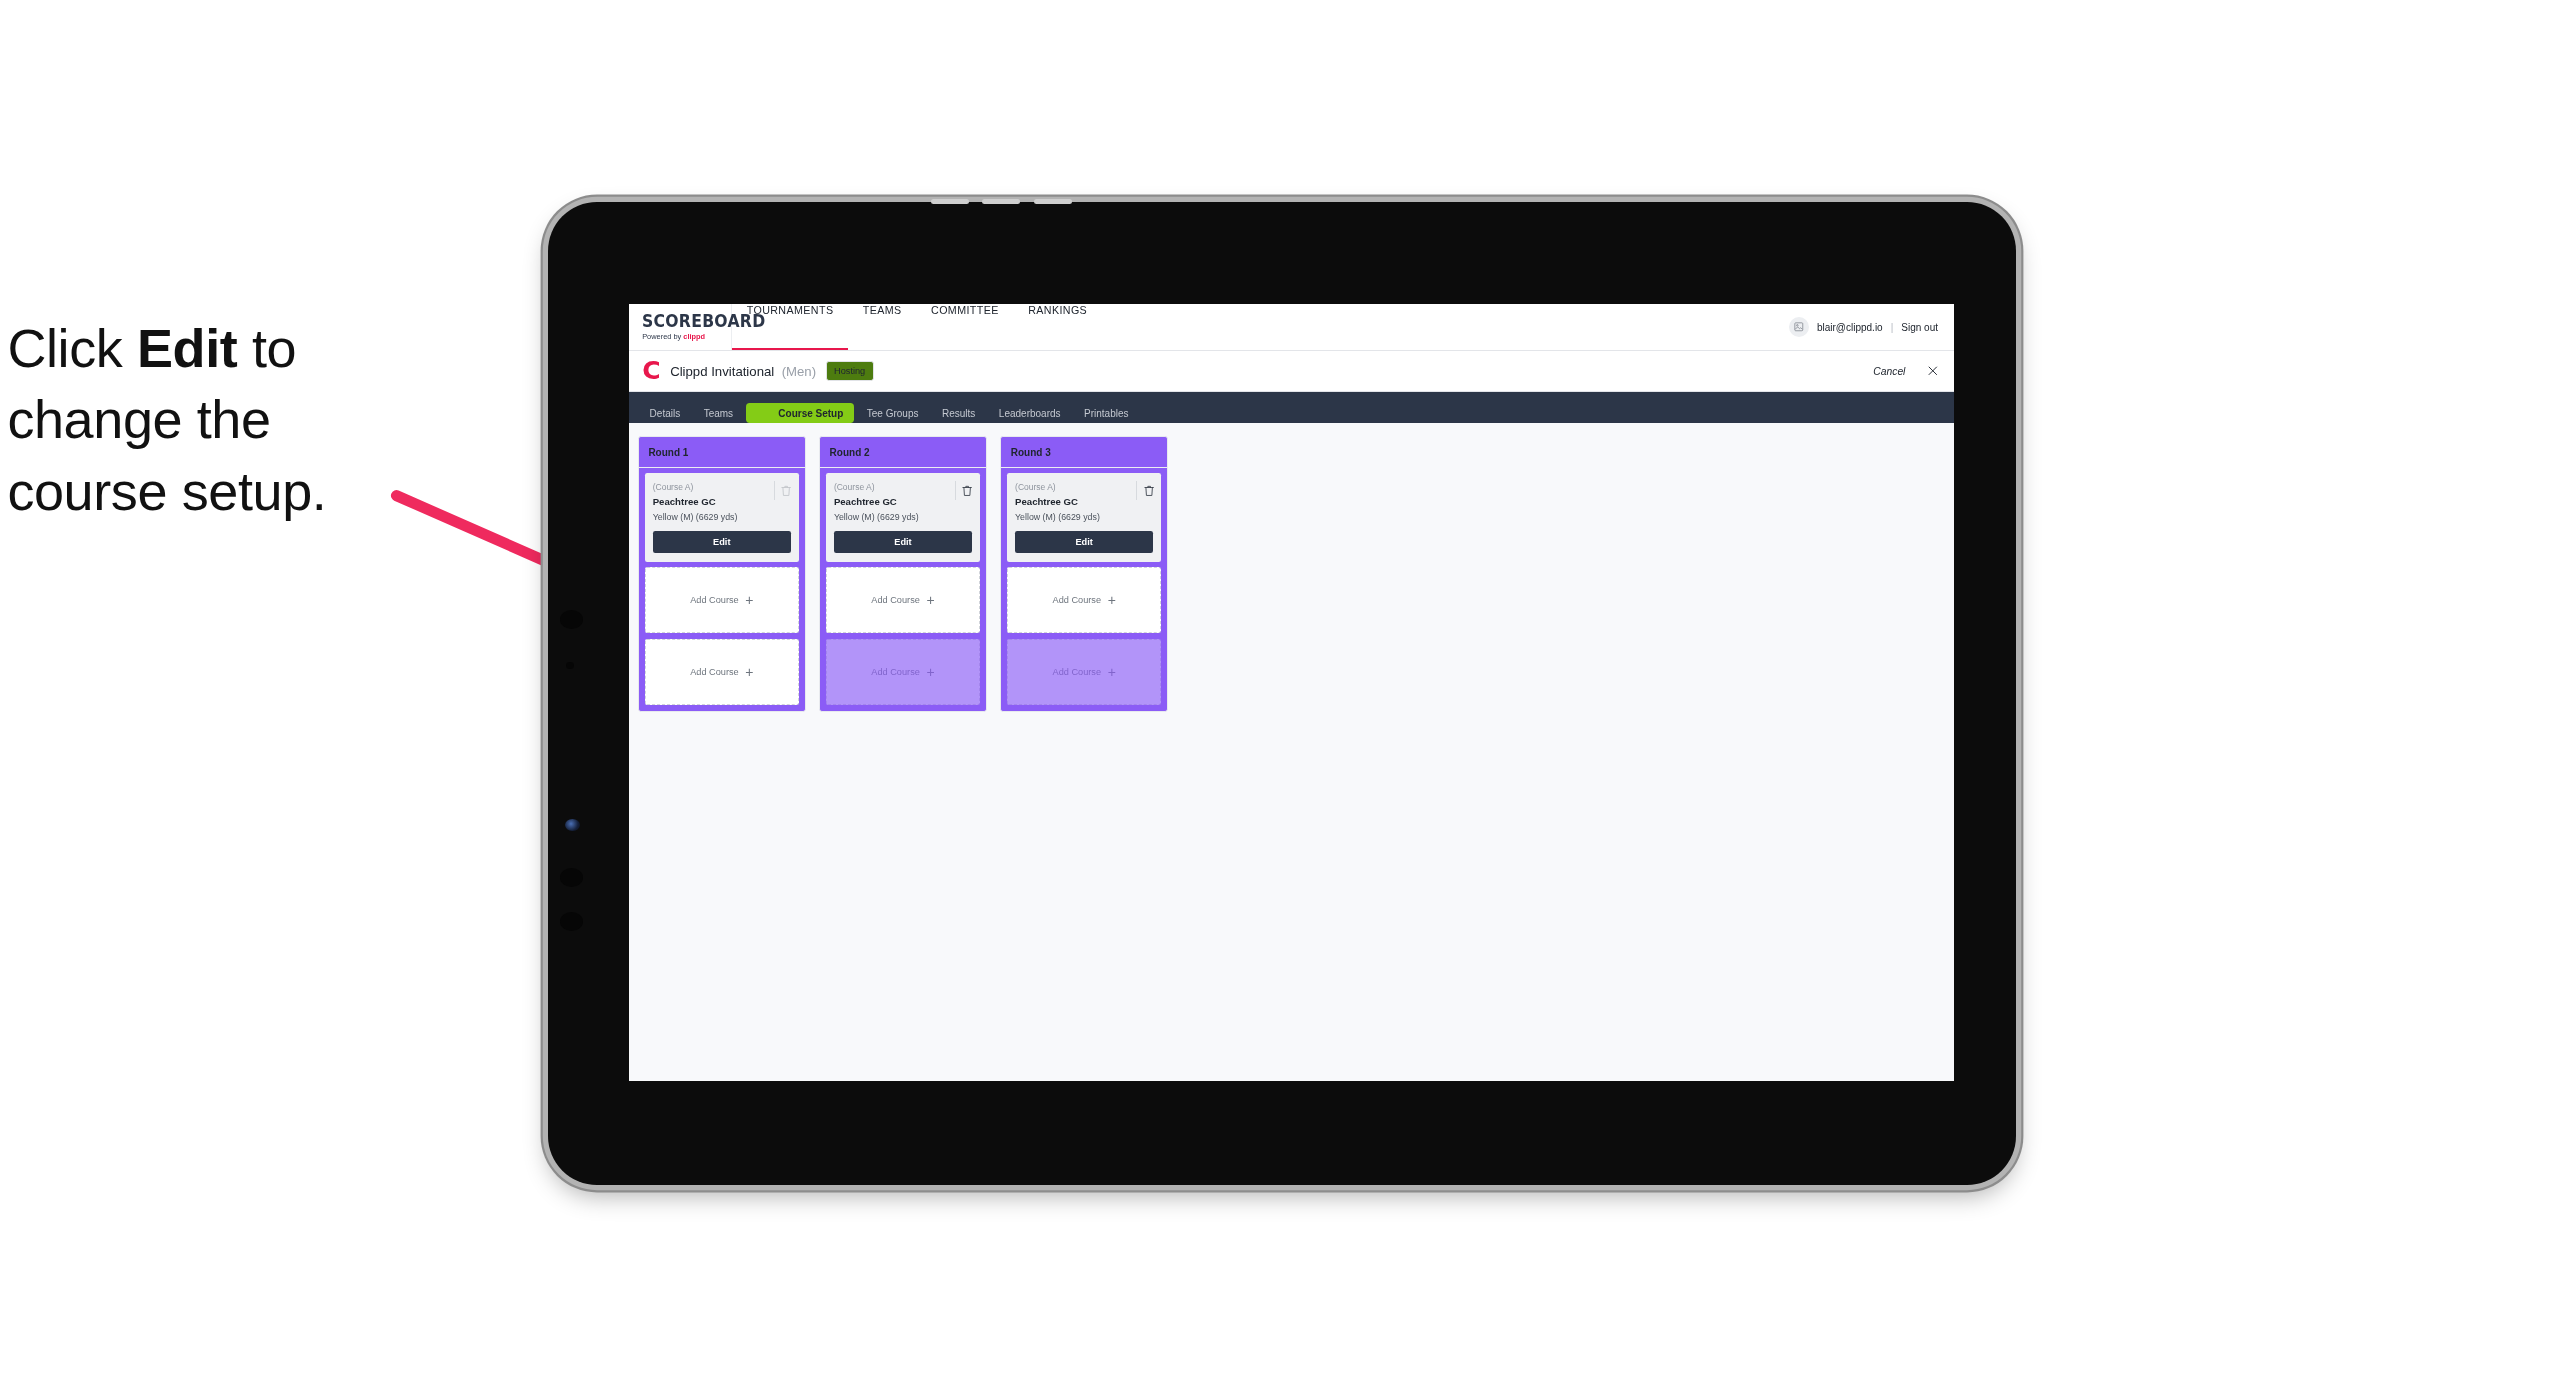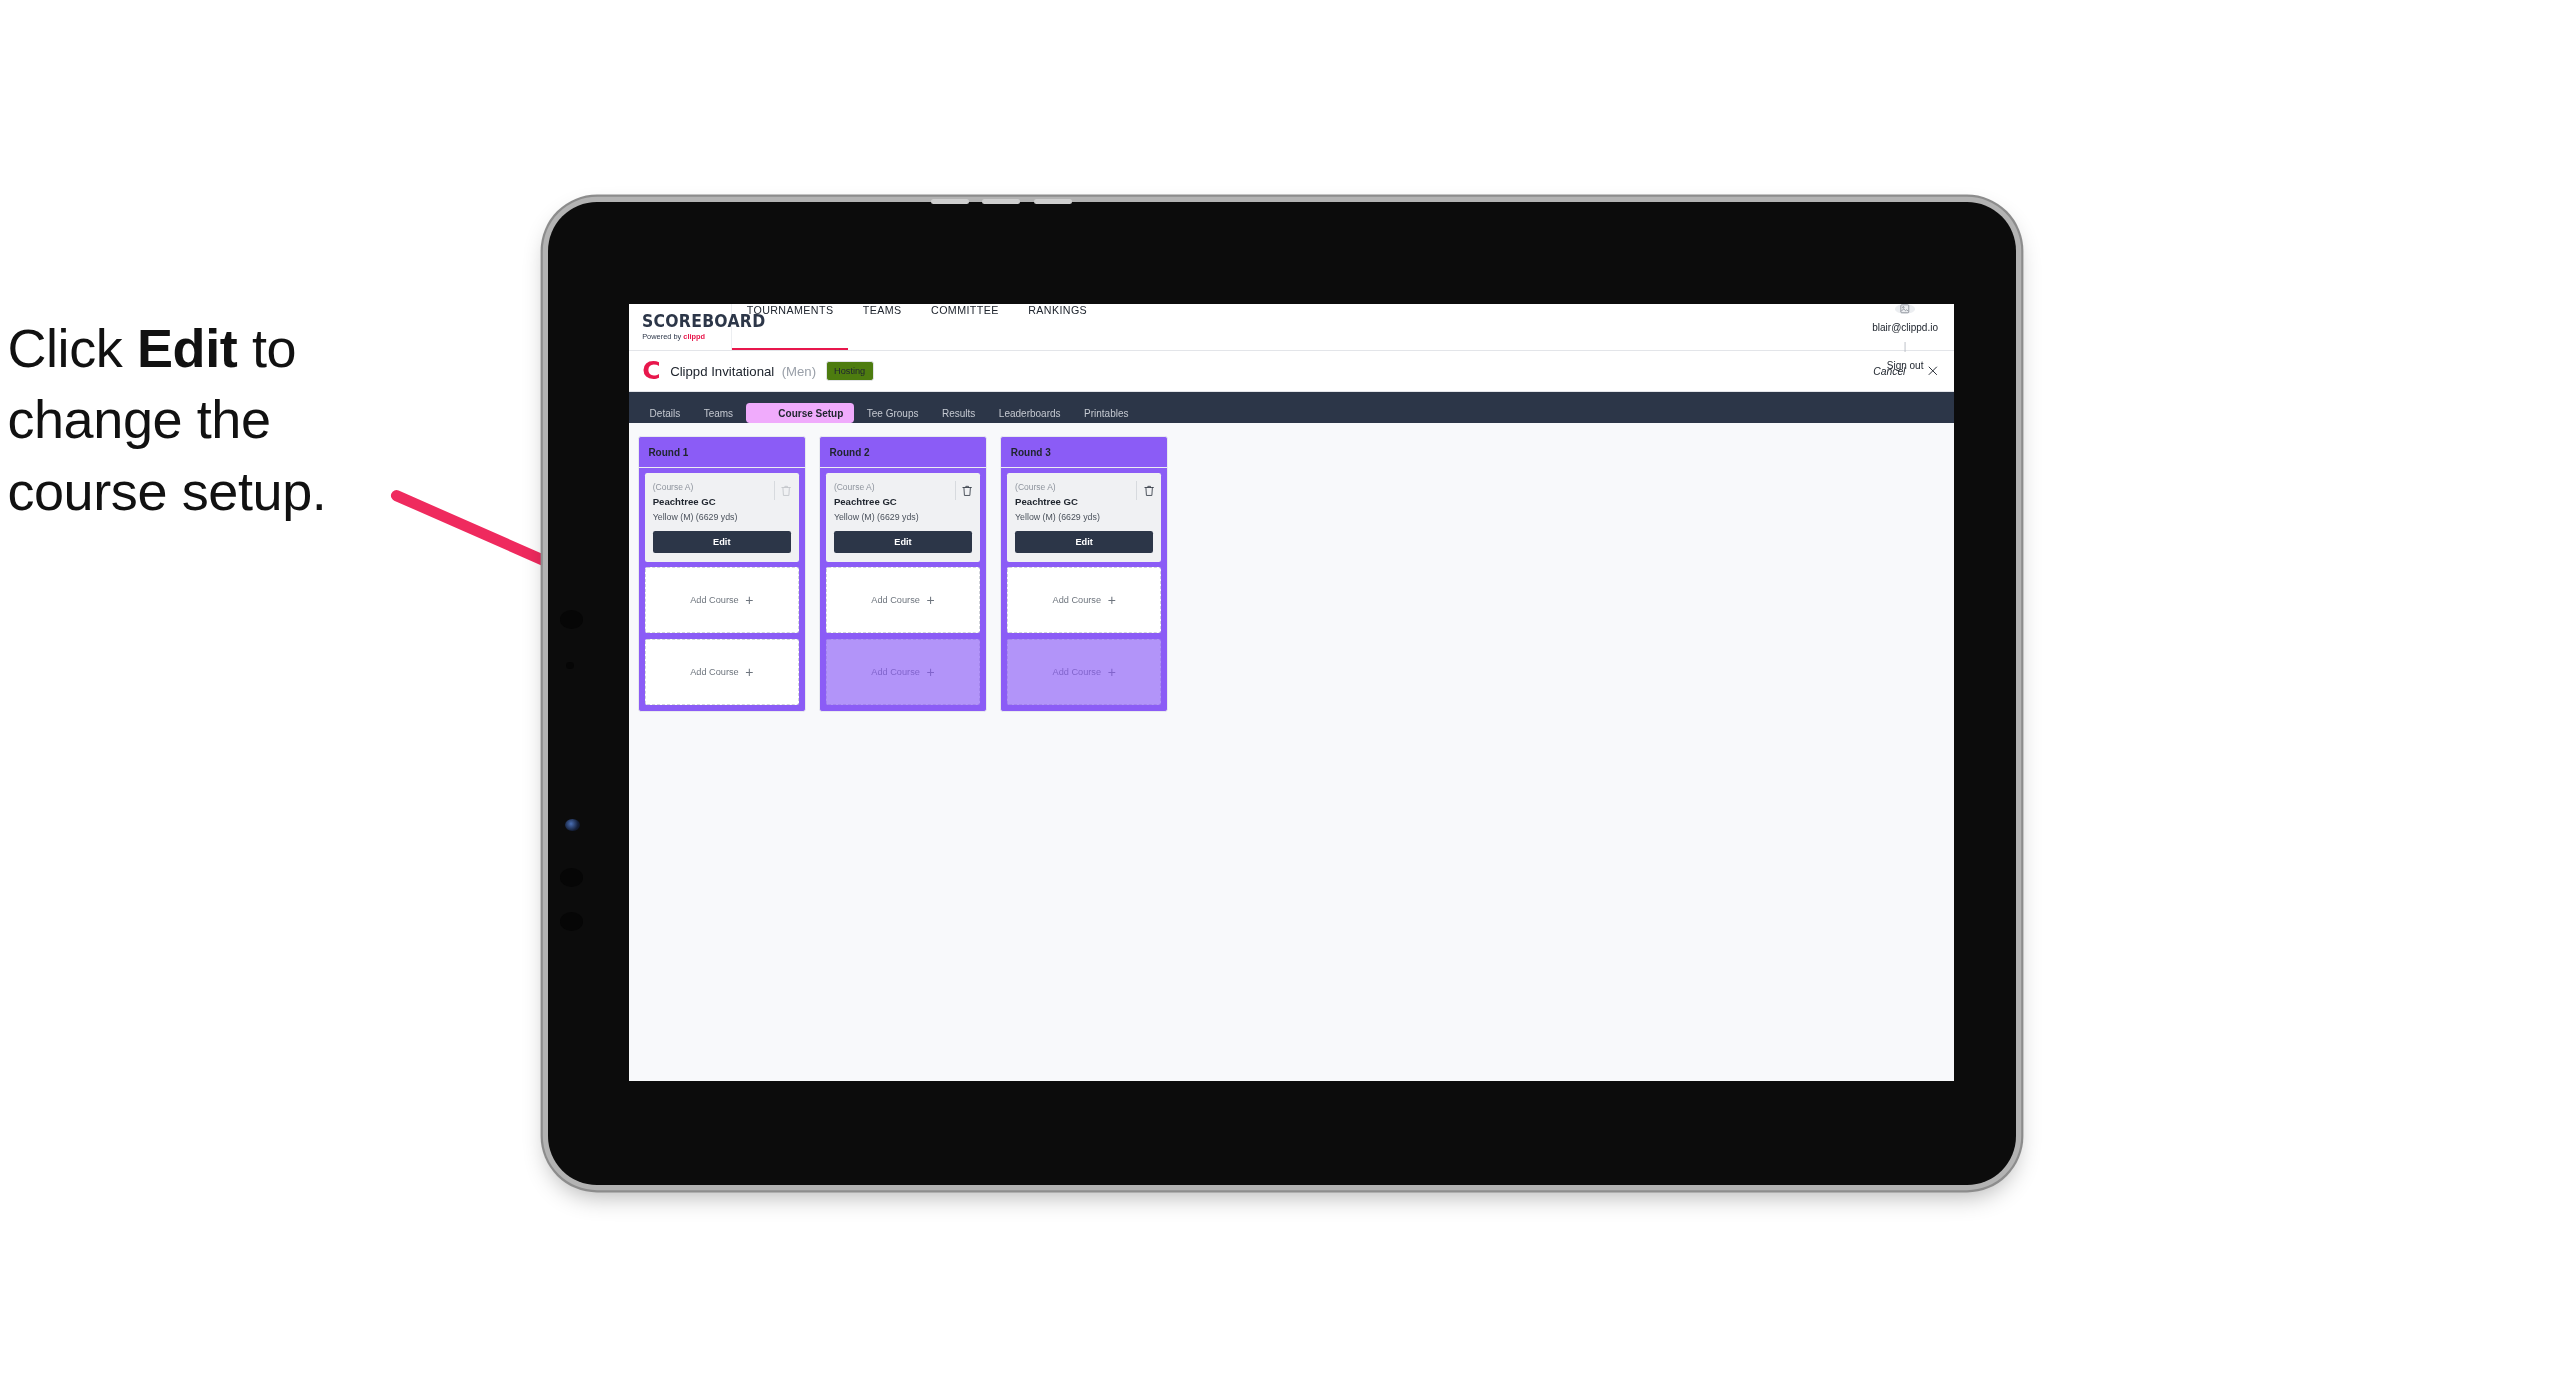--- a/index.html
+++ b/index.html
@@ -119,21 +119,20 @@
     height: 2.2px; background: #e8174c;
   }
 
   #useracct {
     margin-left: auto;
     display: flex; align-items: center;
     padding-right: 16px;
     gap: 8px;
     font-size: 10px;
     color: #20262f;
-    flex-direction: column;
   }
   #avatar {
     width: 20px; height: 20px; border-radius: 50%;
     background: #eceef1;
     display: flex; align-items: center; justify-content: center;
   }
   #useracct .sep { color: #b6bac1; }
   #signout { cursor: pointer; }
 
   
@@ -180,21 +179,21 @@
     gap: 2.9px;
   }
   .tab {
     font-size: 10px;
     color: #c5c9d1;
     padding: 4.4px 10.3px;
     border-radius: 3.7px;
     cursor: pointer;
   }
   .tab.active {
-    background: #f0abfc;
+    background: #84cc16;
     color: #20262f;
     font-weight: 600;
     padding-left: 32px;
   }
 
   
   #rounds {
     padding: 13.2px 8.8px;
     display: flex;
     gap: 13.2px;

